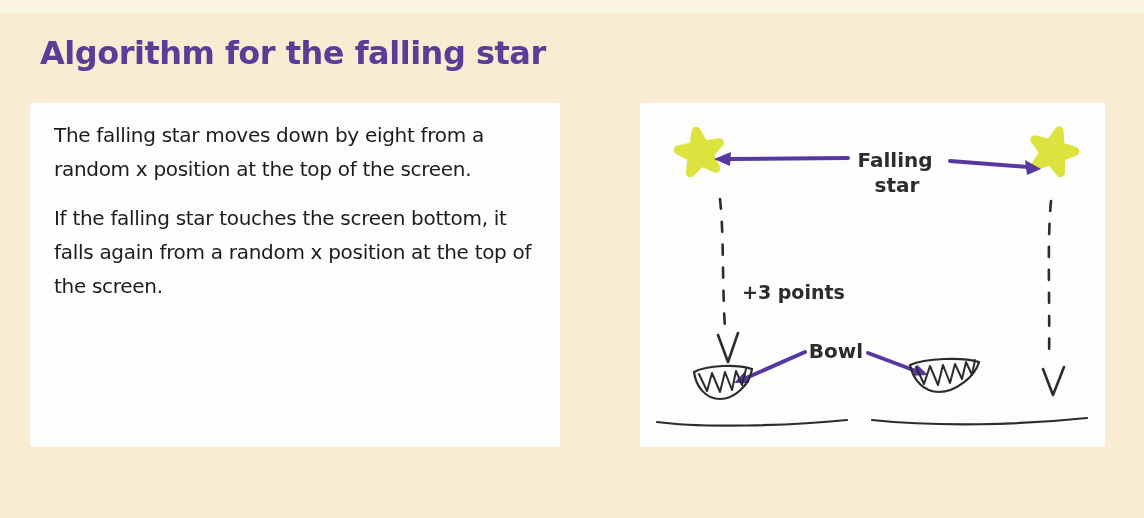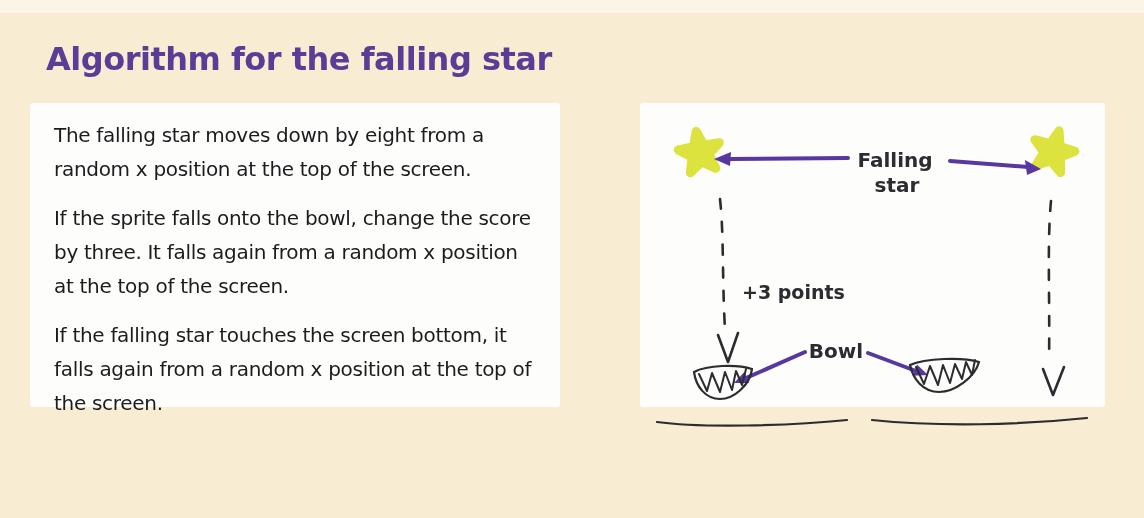--- a/index.html
+++ b/index.html
@@ -13,30 +13,30 @@
   }
   .top-strip {
     position: absolute;
     left: 0; top: 0;
     width: 100%; height: 13px;
     background: rgba(255,255,255,0.45);
   }
   .page-title {
     position: absolute;
     left: 30px; top: 24px;
-    margin: 16px;
+    margin: 10px;
     font-size: 32px;
     font-weight: bold;
     letter-spacing: -0.5px;
     color: var(--heading, #5b3c96);
   }
   .card {
     position: absolute;
     top: 103px;
-    height: 304px;
+    height: 344px;
     background: var(--card-bg, #fdfdfc);
     border-radius: 3px;
     box-sizing: border-box;
   }
   .card.text-card {
     left: 30px;
     width: 530px;
     padding: 15px 24px;
   }
   .card.diagram-card {
@@ -64,21 +64,20 @@
 </head>
 <body>
 
 <div id="page">
   <div class="top-strip"></div>
 
   <h1 class="page-title">Algorithm for the falling star</h1>
 
   <div class="card text-card">
     <p>The falling star moves down by eight from a random x position at the top of the screen.</p>
-    <p>If the sprite falls onto the bowl, change the score by three. It falls again from a random x position at the top of the screen.</p>
     <p>If the falling star touches the screen bottom, it falls again from a random x position at the top of the screen.</p>
   </div>
 
   <div class="card diagram-card">
     <svg width="465" height="344" viewBox="0 0 465 344">
 
       <g transform="translate(60,50) rotate(-10)">
         <polygon class="star-shape" points="0,-22 5.3,-7.3 20.9,-6.8 8.6,2.8 12.9,17.8 0,9 -12.9,17.8 -8.6,2.8 -20.9,-6.8 -5.3,-7.3"></polygon>
       </g>
 

